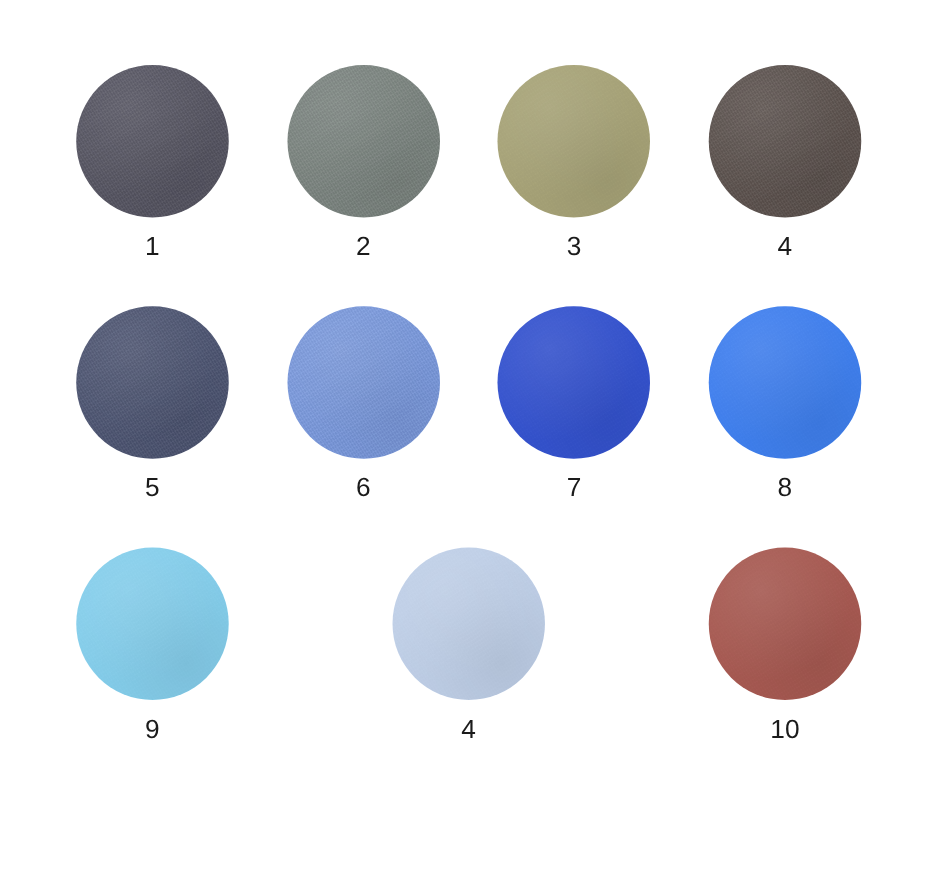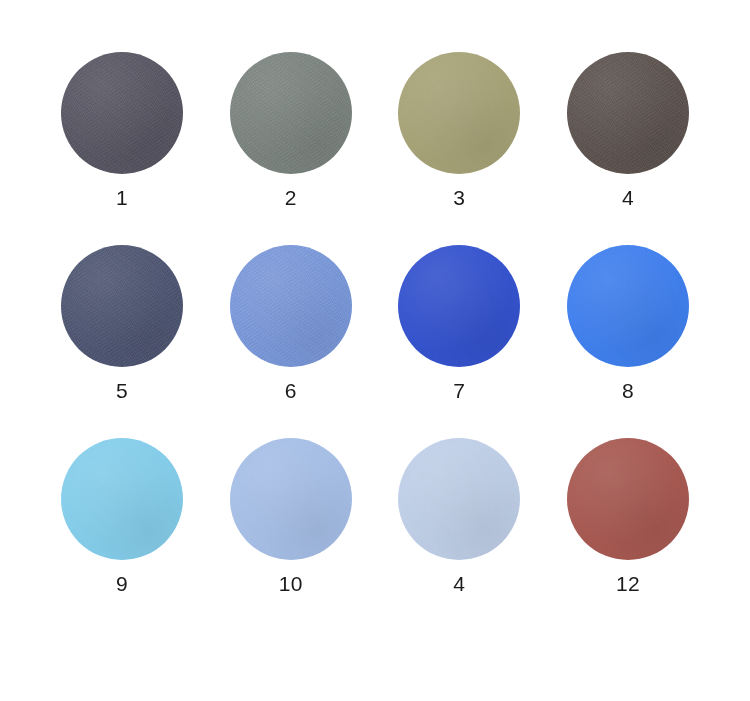--- a/index.html
+++ b/index.html
@@ -131,26 +131,22 @@
       <div class="swatch-label">8</div>
     </div>
   </div>
 
   <div class="swatch-row">
     <div class="swatch-cell">
       <div class="swatch-disc smooth" style="background-color: rgb(134, 207, 236);"></div>
       <div class="swatch-label">9</div>
     </div>
     <div class="swatch-cell">
-      <div class="swatch-disc smooth" style="background-color: rgb(168, 192, 232);"></div>
-      <div class="swatch-label">10</div>
-    </div>
-    <div class="swatch-cell">
       <div class="swatch-disc smooth" style="background-color: rgb(192, 208, 232);"></div>
       <div class="swatch-label">4</div>
     </div>
     <div class="swatch-cell">
       <div class="swatch-disc smooth" style="background-color: rgb(168, 90, 82);"></div>
-      <div class="swatch-label">12</div>
+      <div class="swatch-label">10</div>
     </div>
   </div>
 
 </div>
 
 </body></html>

